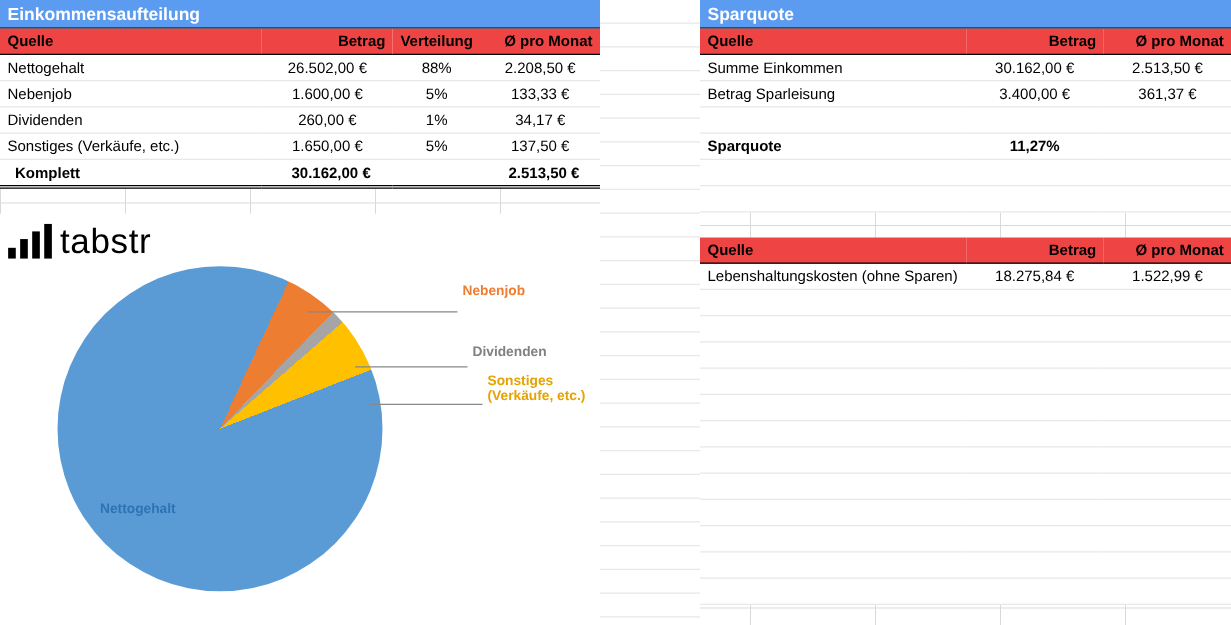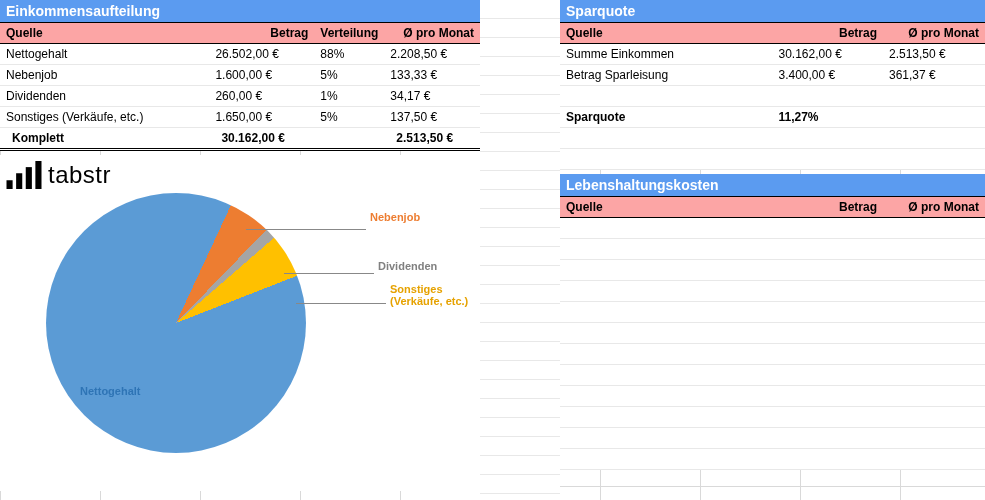--- a/index.html
+++ b/index.html
@@ -14,50 +14,50 @@
     display: grid;
     grid-template-columns: 480px 80px 425px;
     background-image:
       linear-gradient(to right, #d9d9d9 1px, transparent 1px),
       linear-gradient(to bottom, #d9d9d9 1px, transparent 1px);
     background-size: 100px 18px; 
     background-position: 0 0;
   }
   .col { padding: 0; }
   .spacer { }
-  .panel { margin-bottom: 4px; }
+  .panel { margin-bottom: 20px; }
   .panel-header {
     background: #5b9bf0;
     color: #fff;
     font-weight: bold;
     font-size: 14px;
     padding: 3px 6px;
     border-bottom: 1px solid #000;
   }
   table {
     border-collapse: collapse;
     width: 100%;
     background: #fff;
   }
   th, td {
     padding: 2px 6px;
     height: 16px;
     vertical-align: middle;
     white-space: nowrap;
   }
   thead th {
-    background: #fca5a5;
+    background: #ef4444;
     color: #000;
     font-weight: bold;
     border-bottom: 1px solid #000;
     text-align: right;
   }
   thead th:first-child { text-align: left; }
   tbody td { border-bottom: 1px solid #e8e8e8; }
-  tbody td.num { text-align: left; }
+  tbody td.num { text-align: center; }
   tr.total td {
     font-weight: bold;
     border-top: 1px solid #000;
     border-bottom: 3px double #000;
     padding-left: 12px;
   }
   tr.bold-row td { font-weight: bold; }
   .grid-filler {
     background: #fff;
   }
@@ -70,21 +70,21 @@
   .chart-box {
     position: relative;
     background: #fff;
     padding: 6px 6px 10px 6px;
     height: 320px;
   }
   .logo {
     display: flex;
     align-items: center;
     gap: 6px;
-    font-size: 24px;
+    font-size: 28px;
     font-weight: 300;
     letter-spacing: 0.5px;
     margin-bottom: 4px;
   }
   .logo svg { width: 36px; height: 28px; }
   .pie-wrap { position: relative; width: 260px; height: 260px; margin-left: 40px; }
   .pie {
     width: 260px;
     height: 260px;
     border-radius: 50%;
@@ -264,36 +264,40 @@
           <tr>
               <td>&nbsp;</td>
               <td></td>
               <td></td>
             </tr>
         </tbody>
       </table>
     </div>
 
     <div class="panel">
-      <div class="panel-header">Lebenshaltungskosten</div>
       <table>
         <colgroup>
             <col style="width:50%">
             <col style="width:26%">
             <col style="width:24%">
           </colgroup>
         <thead>
           <tr>
             <th>Quelle</th>
             <th>Betrag</th>
             <th>Ø pro Monat</th>
           </tr>
         </thead>
         <tbody>
           <tr>
+            <td>Lebenshaltungskosten (ohne Sparen)</td>
+            <td class="num">18.275,84 €</td>
+            <td class="num">1.522,99 €</td>
+          </tr>
+          <tr>
               <td>&nbsp;</td>
               <td></td>
               <td></td>
             </tr>
           <tr>
               <td>&nbsp;</td>
               <td></td>
               <td></td>
             </tr>
           <tr>

